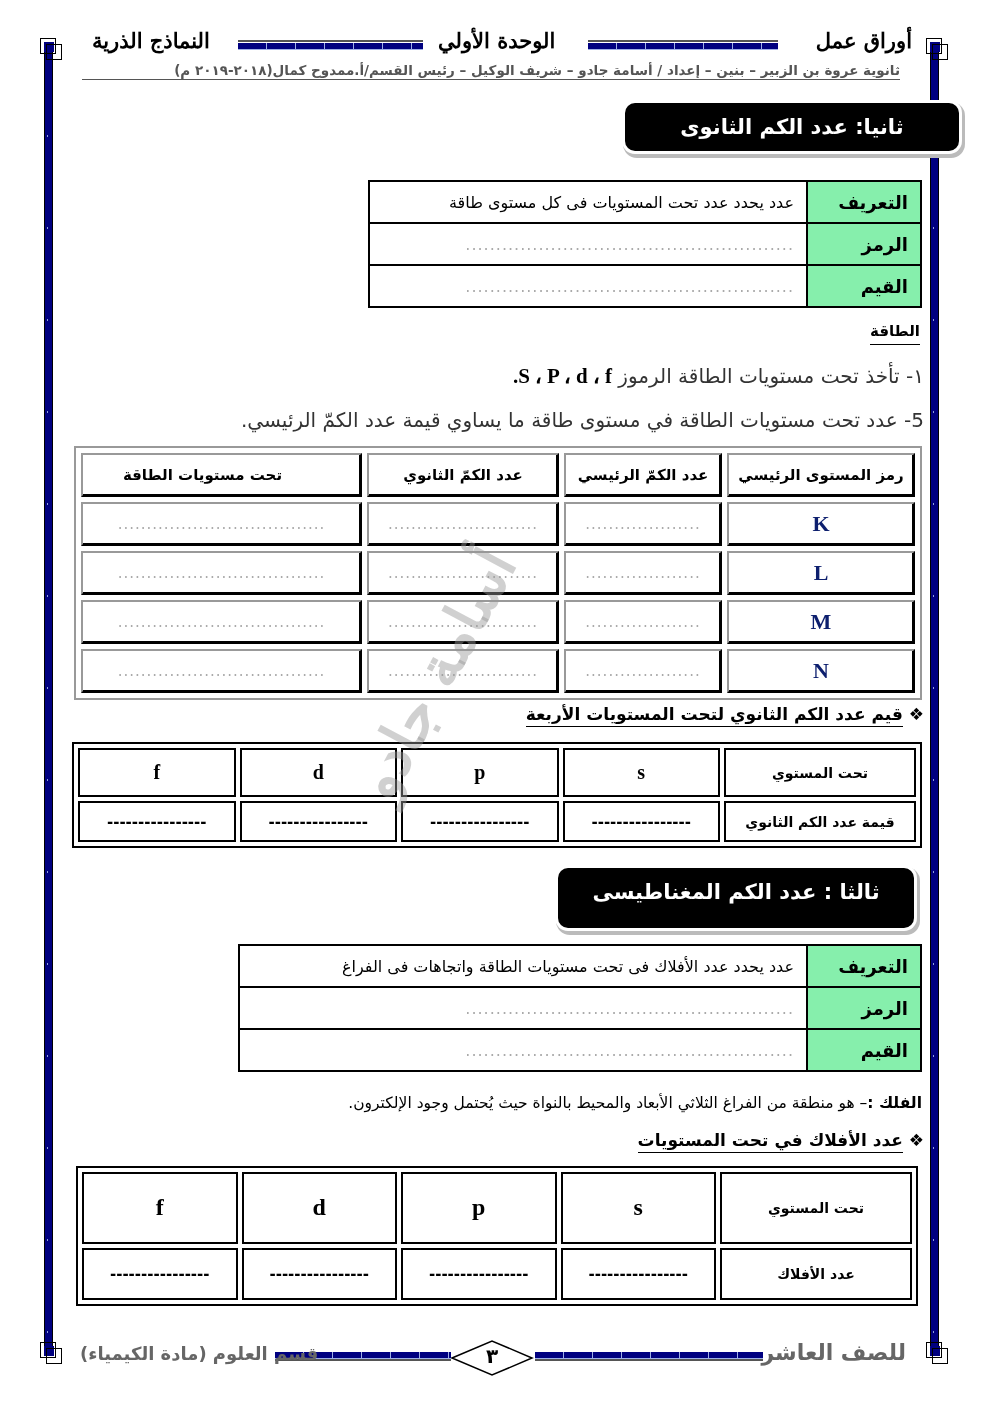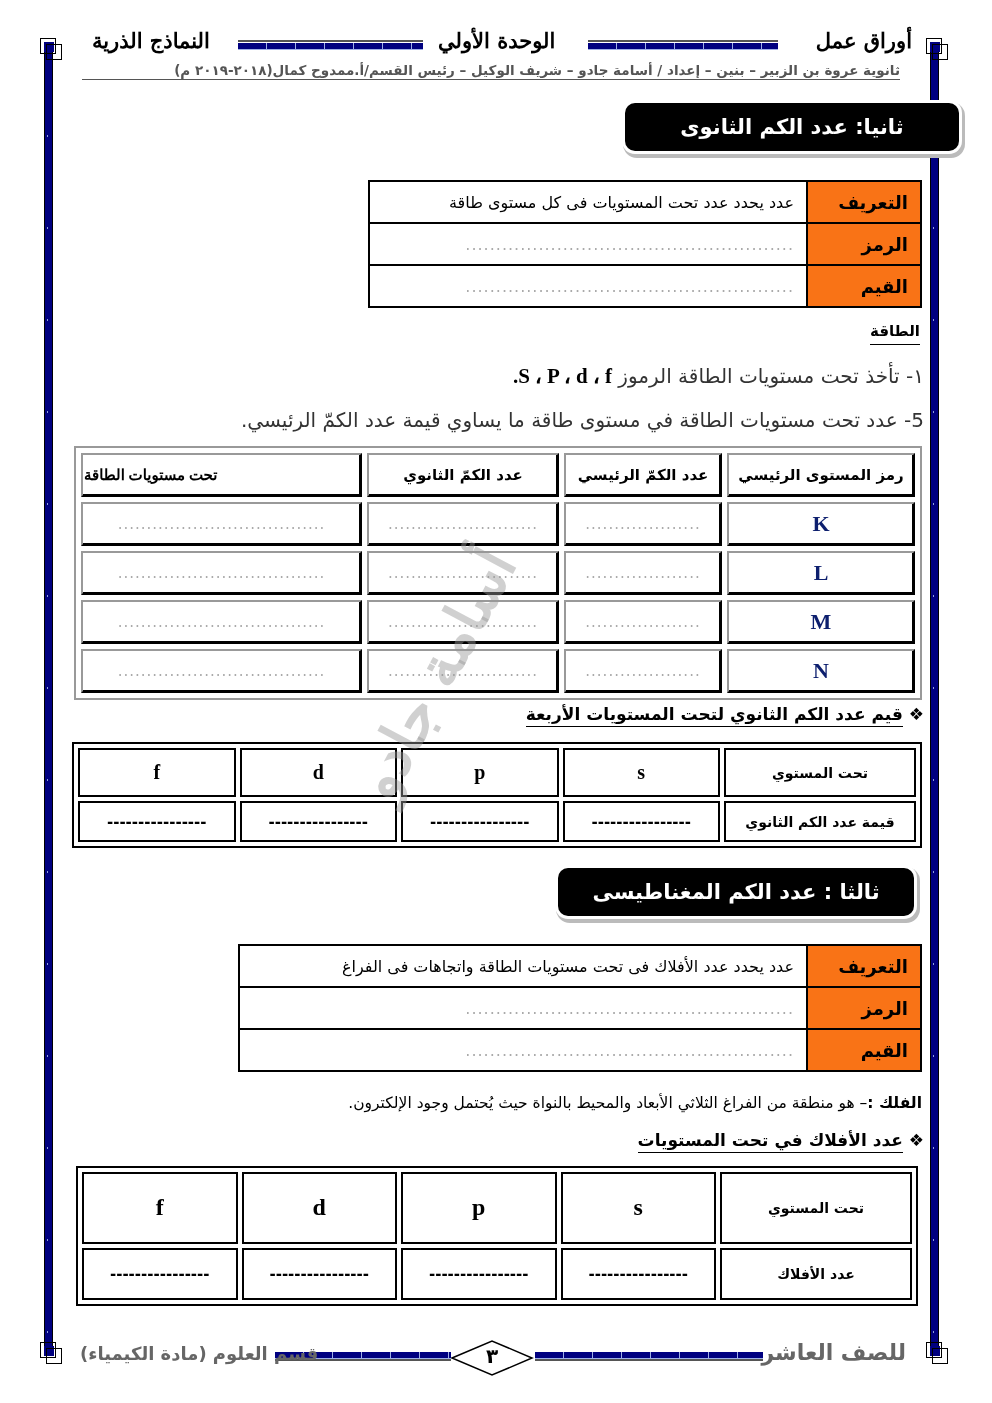--- a/index.html
+++ b/index.html
@@ -27,21 +27,21 @@
          font-size: 13.5px; font-weight: bold; color: #555; border-bottom: 1.5px solid #555; padding-bottom: 1px; white-space: nowrap; }
 
   
   .sec-title { position: absolute; background: #000; color: #fff; border-radius: 10px; direction: rtl;
          font-weight: bold; font-size: 21px; text-align: center; box-shadow: 0 0 0 3px #fff, 2px 3px 0 4px #bbb; white-space: nowrap; }
 
   
   table { border-collapse: collapse; }
   .def-table { position: absolute; direction: rtl; border: 2px solid #000; }
   .def-table td { border: 2px solid #000; height: 40px; padding: 0 12px; font-size: 16px; }
-  .def-table td.lbl { background: #f97316; font-weight: bold; font-size: 18px; width: 88px; text-align: right; }
+  .def-table td.lbl { background: #86efac; font-weight: bold; font-size: 18px; width: 88px; text-align: right; }
   .def-table td.val { text-align: right; }
   .dots { color: #aaa; letter-spacing: 1px; font-size: 13px; }
 
   .note-head { position: absolute; top: 322px; right: 72px; font-weight: bold; font-size: 15px; direction: rtl;
          border-bottom: 1.5px solid #000; padding-bottom: 4px; }
   .note-line { position: absolute; right: 68px; direction: rtl; font-size: 20px; color: #333; white-space: nowrap; }
   .note-line b { font-family: "Liberation Serif", serif; color: #000; font-size: 21px; }
 
   
   .lvl-table { position: absolute; left: 74px; top: 446px; width: 848px; direction: rtl; border: 2px solid #999;
@@ -136,21 +136,21 @@
 <div class="note-line" style="top:408px;">
   <span>5- عدد تحت مستويات الطاقة في مستوى طاقة ما يساوي قيمة عدد الكمّ الرئيسي.</span>
 </div>
 
 <table class="lvl-table">
   <tbody>
       <tr>
     <th style="width:182px;">رمز المستوى الرئيسي</th>
     <th style="width:152px;">عدد الكمّ الرئيسي</th>
     <th style="width:186px;margin-left:46px;">عدد الكمّ الثانوي</th>
-    <th style="text-align:left; padding-right:39px;font-family:Liberation Serif, serif;">تحت مستويات الطاقة</th>
+    <th style="text-align:center; padding-right:39px;">تحت مستويات الطاقة</th>
   </tr>
   <tr>
     <td class="sym">K</td>
     <td class="dots">....................</td>
     <td class="dots">..........................</td>
     <td class="dots">....................................</td>
   </tr>
   <tr>
     <td class="sym">L</td>
     <td class="dots">....................</td>
@@ -188,21 +188,21 @@
   <tr>
     <td class="h">قيمة عدد الكم الثانوي</td>
     <td class="dash">----------------</td>
     <td class="dash">----------------</td>
     <td class="dash">----------------</td>
     <td class="dash">----------------</td>
   </tr>
 </tbody>
   </table>
 
-<div class="sec-title" style="left:558px; top:868px; width:356px; height:48px; line-height:48px;">ثالثا : عدد الكم المغناطيسى</div>
+<div class="sec-title" style="left:558px; top:868px; width:356px; height:60px; line-height:48px;">ثالثا : عدد الكم المغناطيسى</div>
 
 <table class="def-table" style="left:238px; top:944px; width:684px;">
   <tbody>
       <tr>
     <td class="lbl">التعريف</td>
     <td class="val">عدد يحدد عدد الأفلاك فى تحت مستويات الطاقة واتجاهات فى الفراغ</td>
   </tr>
   <tr>
     <td class="lbl">الرمز</td>
     <td class="val dots">......................................................</td>

